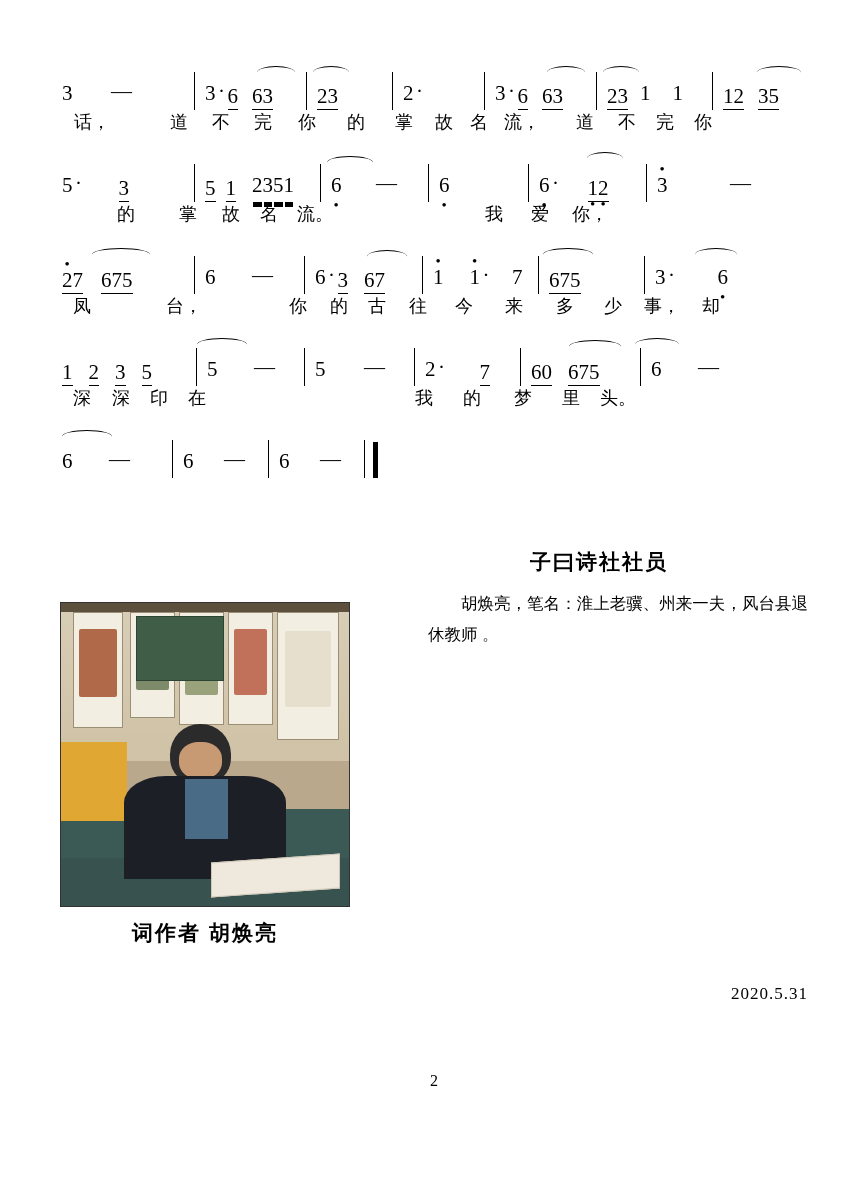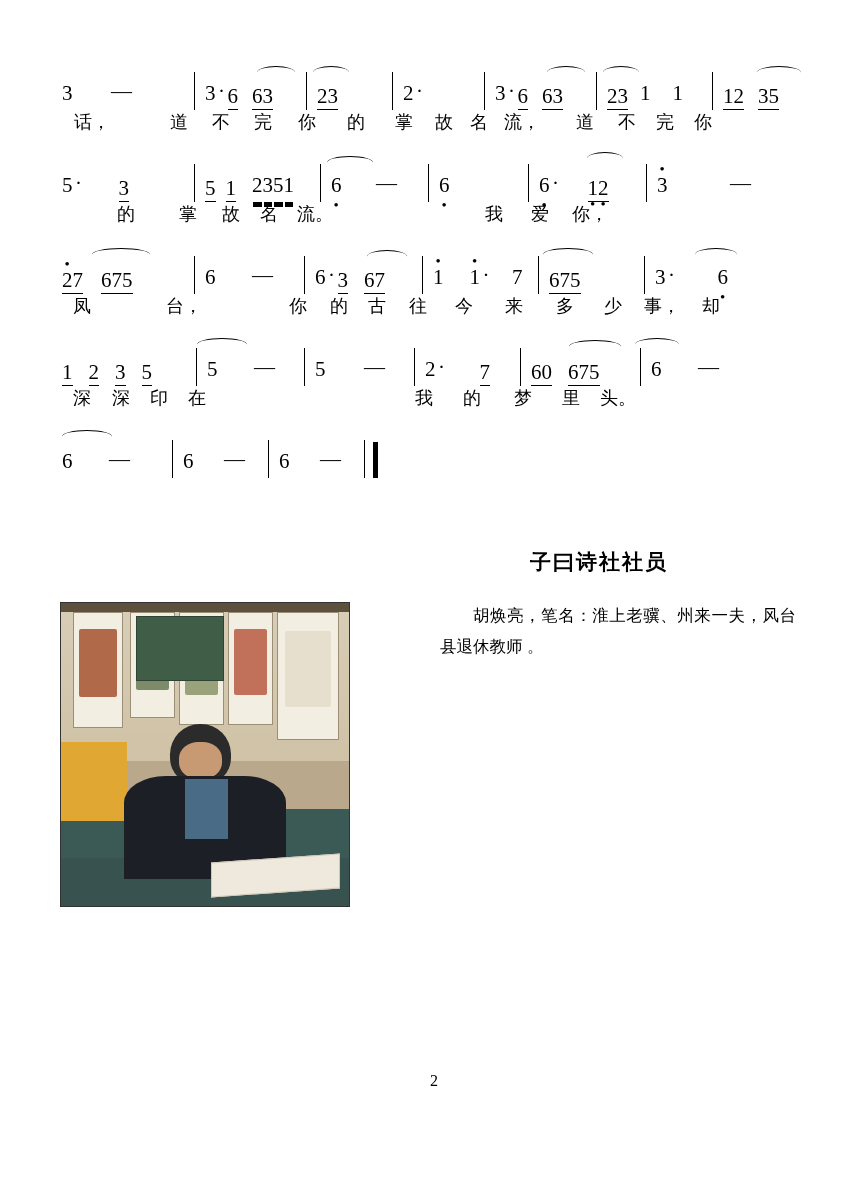--- a/index.html
+++ b/index.html
@@ -162,21 +162,21 @@
     position: absolute;
     left: 428px;
     top: 588px;
     width: 380px;
     font-family: "Liberation Sans", sans-serif;
     font-size: 16.5px;
     line-height: 31px;
     text-align: justify;
   }
   .bio-text p {
-    margin: 12px;
+    margin: 0;
     text-indent: 2em;
   }
   .bio-date {
     position: absolute;
     left: 428px;
     top: 984px;
     width: 380px;
     text-align: right;
     font-family: "Liberation Serif", serif;
     font-size: 17px;
@@ -546,20 +546,21 @@
         </div>
       </div>
     </div>
   </div>
 
   <div class="bio-title">子曰诗社社员</div>
 
   <div class="bio-text">
     <p>胡焕亮，笔名：淮上老骥、州来一夫，风台县退休教师 。</p>
   </div>
+  <div class="bio-date">2020.5.31</div>
 
   <div class="photo-wrap">
     <div class="photo">
       <div class="ph-wall">
         <div class="ph-beam"></div>
         <div class="ph-scroll" style="left:4%; width:17%; height:72%;">
             <i style="background:#b06a4a;"></i>
           </div>
         <div class="ph-scroll" style="left:24%; width:15%; height:66%;">
             <i style="background:#7e8b6a;"></i>
@@ -577,17 +578,18 @@
       </div>
       <div class="ph-table"></div>
       <div class="ph-desk"></div>
       <div class="ph-yellow"></div>
       <div class="ph-person-head"></div>
       <div class="ph-person-face"></div>
       <div class="ph-body"></div>
       <div class="ph-shirt"></div>
       <div class="ph-book"></div>
     </div>
+    <div class="photo-caption">词作者  胡焕亮</div>
   </div>
 
   <div class="page-number">2</div>
 
 </div>
 
 </body></html>

